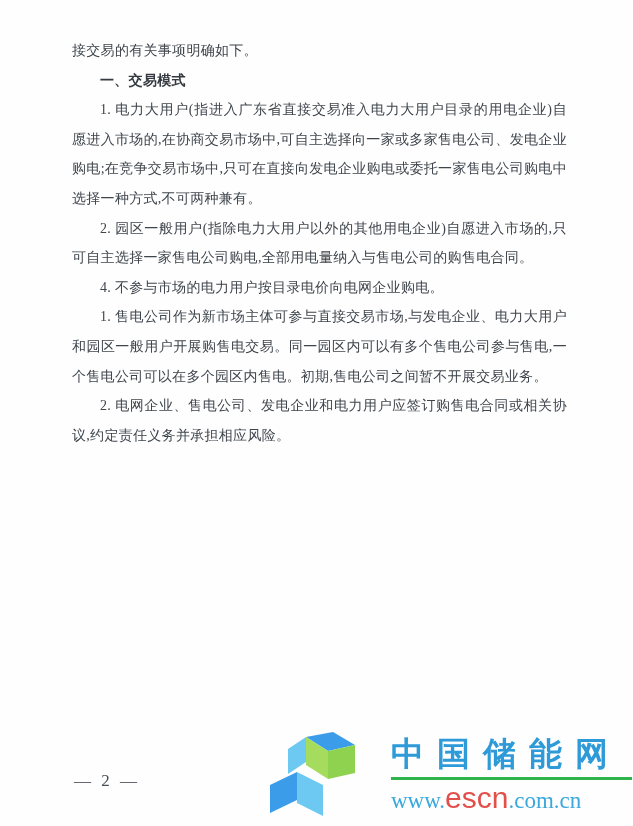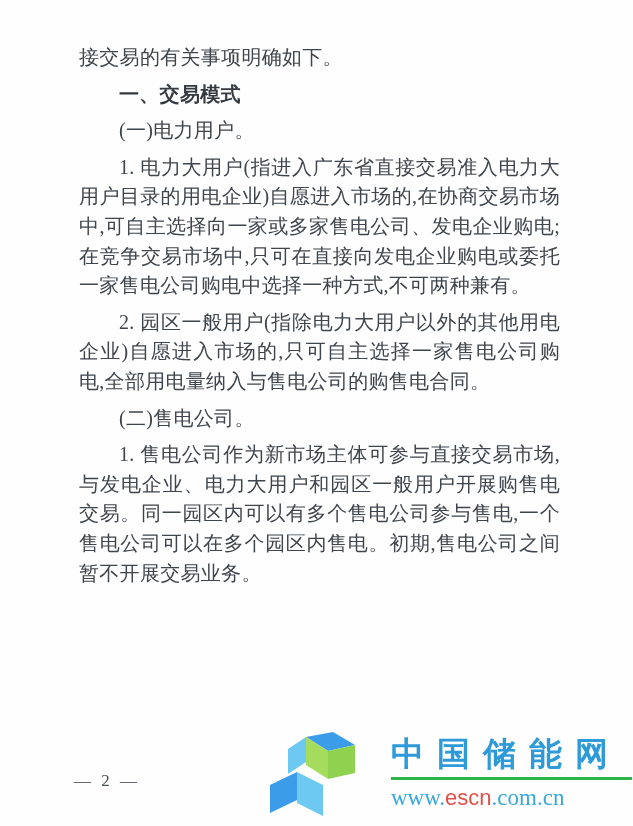--- a/index.html
+++ b/index.html
@@ -10,22 +10,22 @@
     overflow:hidden;
     font-family:"Liberation Serif", serif;
     color:#3f454c;
   }
   .text-block{
     position:absolute;
     left:72px;top:36px;
     width:495px;
   }
   .text-block p{
-    margin:7px;
-    font-size:20px;
+    margin:0;
+    font-size:14px;
     line-height:29.6px;
     text-align:justify;
     letter-spacing:0.3px;
     color:#3f454c;
   }
   p.cont{ text-indent:0; }
   p.body{ text-indent:2em; }
   p.heading{
     text-indent:2em;
     font-family:Liberation Serif, serif;
@@ -72,35 +72,35 @@
     margin-top:5px;
     background:var(--divider-green,#2eb44a);
   }
   .site-url{
     margin-top:3px;
     font-family:"Liberation Sans", sans-serif;
     white-space:nowrap;
     line-height:30px;
   }
   .site-url .u-blue{ color:var(--url-blue,#3aa8dc); font-size:23px;font-family:Liberation Serif, serif; }
-  .site-url .u-red{ color:var(--url-red,#e2504c); font-size:22px; }
+  .site-url .u-red{ color:var(--url-red,#e2504c); font-size:30px; }
 </style>
 </head>
 <body>
 
 <div class="page">
 
   <div class="text-block">
     <p class="cont">接交易的有关事项明确如下。</p>
     <p class="heading">一、交易模式</p>
-    <p class="body">(一)电力用户。</p>
     <p class="body">1. 电力大用户(指进入广东省直接交易准入电力大用户目录的用电企业)自愿进入市场的,在协商交易市场中,可自主选择向一家或多家售电公司、发电企业购电;在竞争交易市场中,只可在直接向发电企业购电或委托一家售电公司购电中选择一种方式,不可两种兼有。</p>
     <p class="body">2. 园区一般用户(指除电力大用户以外的其他用电企业)自愿进入市场的,只可自主选择一家售电公司购电,全部用电量纳入与售电公司的购售电合同。</p>
-    <p class="body">(二)售电公司。</p>
+    <p class="body">4. 不参与市场的电力用户按目录电价向电网企业购电。</p>
     <p class="body">1. 售电公司作为新市场主体可参与直接交易市场,与发电企业、电力大用户和园区一般用户开展购售电交易。同一园区内可以有多个售电公司参与售电,一个售电公司可以在多个园区内售电。初期,售电公司之间暂不开展交易业务。</p>
+    <p class="body">2. 电网企业、售电公司、发电企业和电力用户应签订购售电合同或相关协议,约定责任义务并承担相应风险。</p>
   </div>
 
   <div class="page-number">— 2 —</div>
 
   <div class="escn-logo">
     <svg class="cube" viewBox="0 0 115 98" aria-hidden="true">
 
       <polygon class="lb" points="18,21 36,9 36,34 18,46"></polygon>
       <polygon class="bl" points="36,9 63,4 85,17 58,23"></polygon>
       <polygon class="g2" points="36,9 58,23 58,51 36,37"></polygon>

